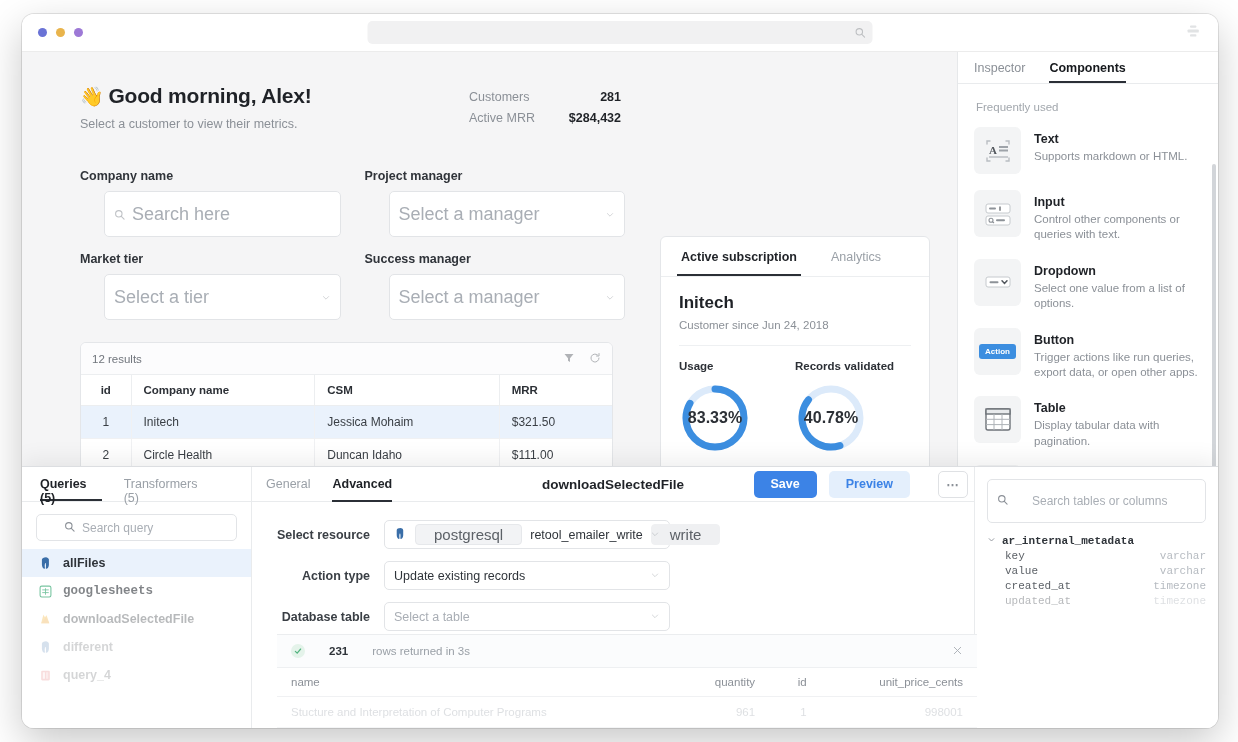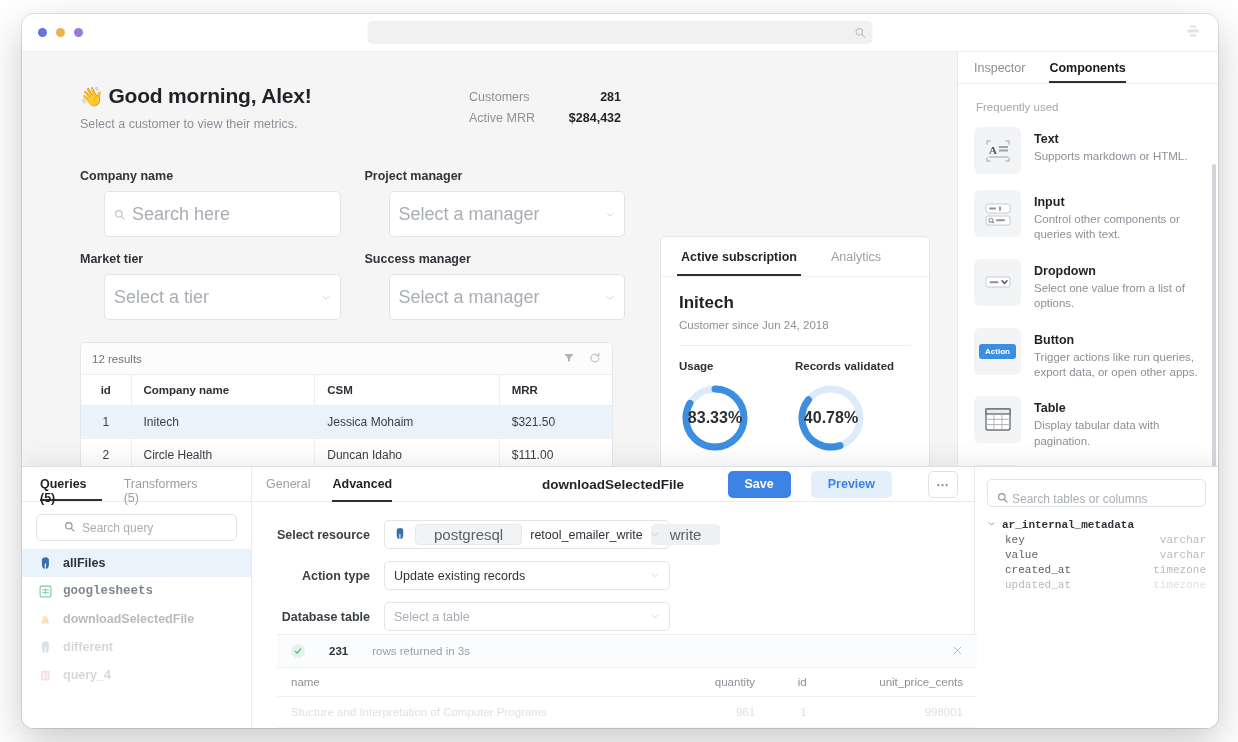--- a/index.html
+++ b/index.html
@@ -173,42 +173,42 @@
   .qi-ico{ width:15px; height:15px; display:flex; align-items:center; justify-content:center; }
 
   .q-mid{ flex:1; position:relative; }
   .q-mtop{ display:flex; align-items:center; height:35px; border-bottom:1px solid #e9ebed; padding:0 14px; position:relative; }
   .q-mtab{ font-size:12.5px; color:#9aa0a7; margin-right:22px; padding-top:10px; height:35px; border-bottom:2px solid transparent; }
   .q-mtab.on{ color:#1f2227; font-weight:700; border-bottom-color:#2b2f36; }
   .q-name{
     position:absolute; left:0; right:0; text-align:center; font-size:13.5px;
     font-weight:700; color:#1f2227; pointer-events:none;
   }
-  .q-actions{ position:absolute; right:16px; display:flex; gap:20px; align-items:center;justify-content:center; }
+  .q-actions{ position:absolute; right:6px; display:flex; gap:12px; align-items:center;justify-content:center; }
   .btn{ height:27px; border-radius:5px; font-size:12.5px; font-weight:700; display:flex; align-items:center; justify-content:center; padding:0 17px; }
   .btn.primary{ background:#3c83e6; color:#fff; }
   .btn.ghost{ background:#e4effc; color:#3c83e6; }
   .btn.dots{ width:30px; padding:0; border:1px solid #dfe1e4; color:#8b9097; background:#fff; letter-spacing:1px; }
 
   .q-form{ padding:18px 20px 0; }
   .q-frow{ display:flex; align-items:center; margin-bottom:12px; }
   .q-flab{ width:112px; text-align:right; font-size:12.5px; color:#3a3f45; font-weight:700; padding-right:14px; }
   .q-fctl{
     flex:1; max-width:286px; height:29px; border:1px solid #e2e4e7; border-radius:5px; background:#fff;
     display:flex; align-items:center; padding:0 9px; font-size:12.5px; color:#2f343a; position:relative; gap:8px;
   }
   .q-fctl .chev{ position:absolute; right:9px; top:50%; transform:translateY(-50%); opacity:.4; }
   .q-fctl.muted{ color:#a9aeb5; }
   .pill{ background:#f2f3f5; border:1px solid #e6e8eb; border-radius:4px; font-size:15px; color:#5c6167; padding:1px 18px; }
   .pill.plain{ background:#eff0f2; border-color:#eff0f2; }
 
   .q-right{ width:244px; border-left:1px solid #e9ebed; padding:12px 12px 0; }
   .q-rsearch{
-    height:28px; border:1px solid #e2e4e7; border-radius:5px; display:flex; align-items:flex-end;
-    padding:0 9px; gap:4px; font-size:12px; color:#a9aeb5;
+    height:44px; border:1px solid #e2e4e7; border-radius:5px; display:flex; align-items:center;
+    padding:0 9px; gap:24px; font-size:12px; color:#a9aeb5;
   }
   .schema{ margin-top:12px; font-family:"Liberation Mono", monospace; font-size:11px; }
   .sch-tbl{ display:flex; align-items:center; gap:6px; color:#2f343a; font-weight:700; }
   .sch-col{ display:flex; justify-content:space-between; padding-left:18px; margin-top:3px; color:#5c6167; }
   .sch-col .t{ color:#b6bbc1; }
 
   
   .results{
     position:absolute; left:255px; bottom:0; width:700px; background:#fff;
     border-top:1px solid #ebedef;

